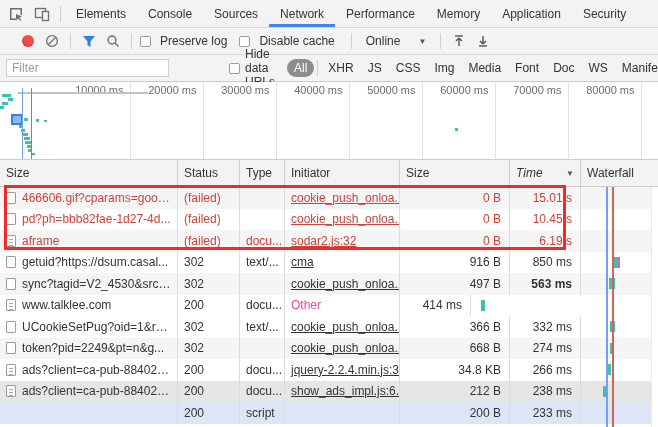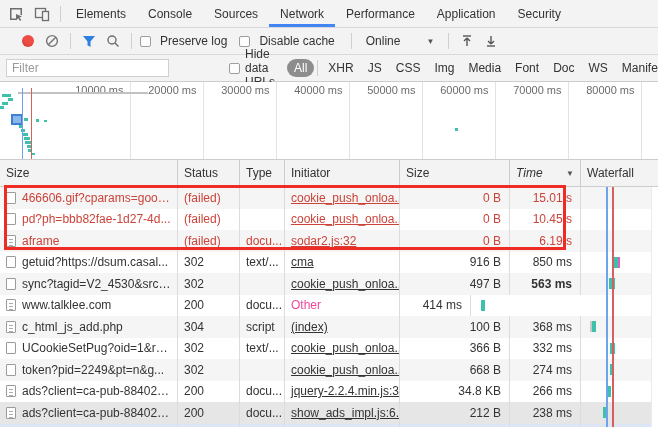--- a/index.html
+++ b/index.html
@@ -16,21 +16,21 @@
   .tab.active { border-bottom-color:#4285f4; }
   .icon-btn { width:20px; height:20px; display:flex; align-items:center; justify-content:center; }
 
   
   .toolbar { height:27px; background:#f3f3f3; border-bottom:1px solid #d8d8d8;
              display:flex; align-items:center; padding:0 18px; gap:4px; }
   .record-dot { width:12px; height:12px; border-radius:50%;
                 background:radial-gradient(circle at 62% 32%, #ef4c46 0 45%, #c5332d 100%); }
   .cb { width:11px; height:11px; border:1px solid #9d9d9d; border-radius:2px; background:#fcfcfc; flex:none; }
   .cb-label { margin:0 8px 0 5px; }
-  .select { display:flex; align-items:center; gap:26px; padding:2px 6px; }
+  .select { display:flex; align-items:center; gap:18px; padding:2px 6px; }
   .caret { font-size:8px; color:#555; }
 
   
   .filterbar { height:27px; background:#f3f3f3; border-bottom:1px solid #cccccc;
                display:flex; align-items:center; padding:0 6px; }
   .filter-input { width:163px; height:18px; border:1px solid #d0d0d0; background:#fff;
                   font:12px "Liberation Sans",sans-serif; padding:0 5px; color:#333; outline:none; }
   .filter-input::placeholder { color:#9a9a9a; }
   .pillrow { display:flex; align-items:center; gap:0; margin-left:4px; }
   .pill { padding:2px 7px; border-radius:9px; cursor:default; }
@@ -95,20 +95,21 @@
           </svg>
       </span>
     </div>
     <span class="vsep"></span>
     <div id="tabs" style="display:flex">
         <div class="tab">Elements</div>
         <div class="tab">Console</div>
         <div class="tab">Sources</div>
         <div class="tab active">Network</div>
         <div class="tab">Performance</div>
+        <div class="tab">Memory</div>
         <div class="tab">Application</div>
         <div class="tab">Security</div>
       </div>
   </div>
 
   <div class="toolbar">
     <span class="icon-btn">
         <span class="record-dot"></span>
       </span>
     <span class="icon-btn">
@@ -307,37 +308,20 @@
         <div class="td" style="width: 62px;">200</div>
         <div class="td" style="width: 45px;">docu...</div>
         <div class="td" style="width: 115px;">
           <span class="muted">Other</span>
         </div>
         <div class="td right" style="width: 71px;">414 ms</div>
         <div class="td waterfall" style="width: 77px;">
           <div class="wf-mark" style="left: 10px; width: 4px; background: rgb(62, 192, 172);"></div>
         </div>
       </div>
-      <div class="row stripe">
-        <div class="td name" style="width: 178px;">
-          <span class="file-icon doc-lines"></span>
-          <span style="overflow: hidden; text-overflow: ellipsis;">c_html_js_add.php</span>
-        </div>
-        <div class="td" style="width: 62px;">304</div>
-        <div class="td" style="width: 45px;">script</div>
-        <div class="td" style="width: 115px;">
-          <span class="link">(index)</span>
-        </div>
-        <div class="td right" style="width: 110px;">100 B</div>
-        <div class="td right" style="width: 71px;">368 ms</div>
-        <div class="td waterfall" style="width: 77px;">
-          <div class="wf-mark" style="left: 9px; width: 2px; background: rgb(201, 201, 201);"></div>
-          <div class="wf-mark" style="left: 11px; width: 4px; background: rgb(62, 192, 172);"></div>
-        </div>
-      </div>
       <div class="row">
         <div class="td name" style="width: 178px;">
           <span class="file-icon"></span>
           <span style="overflow: hidden; text-overflow: ellipsis;">UCookieSetPug?oid=1&amp;rd...</span>
         </div>
         <div class="td" style="width: 62px;">302</div>
         <div class="td" style="width: 45px;">text/...</div>
         <div class="td" style="width: 115px;">
           <span class="link">cookie_push_onloa...</span>
         </div>

